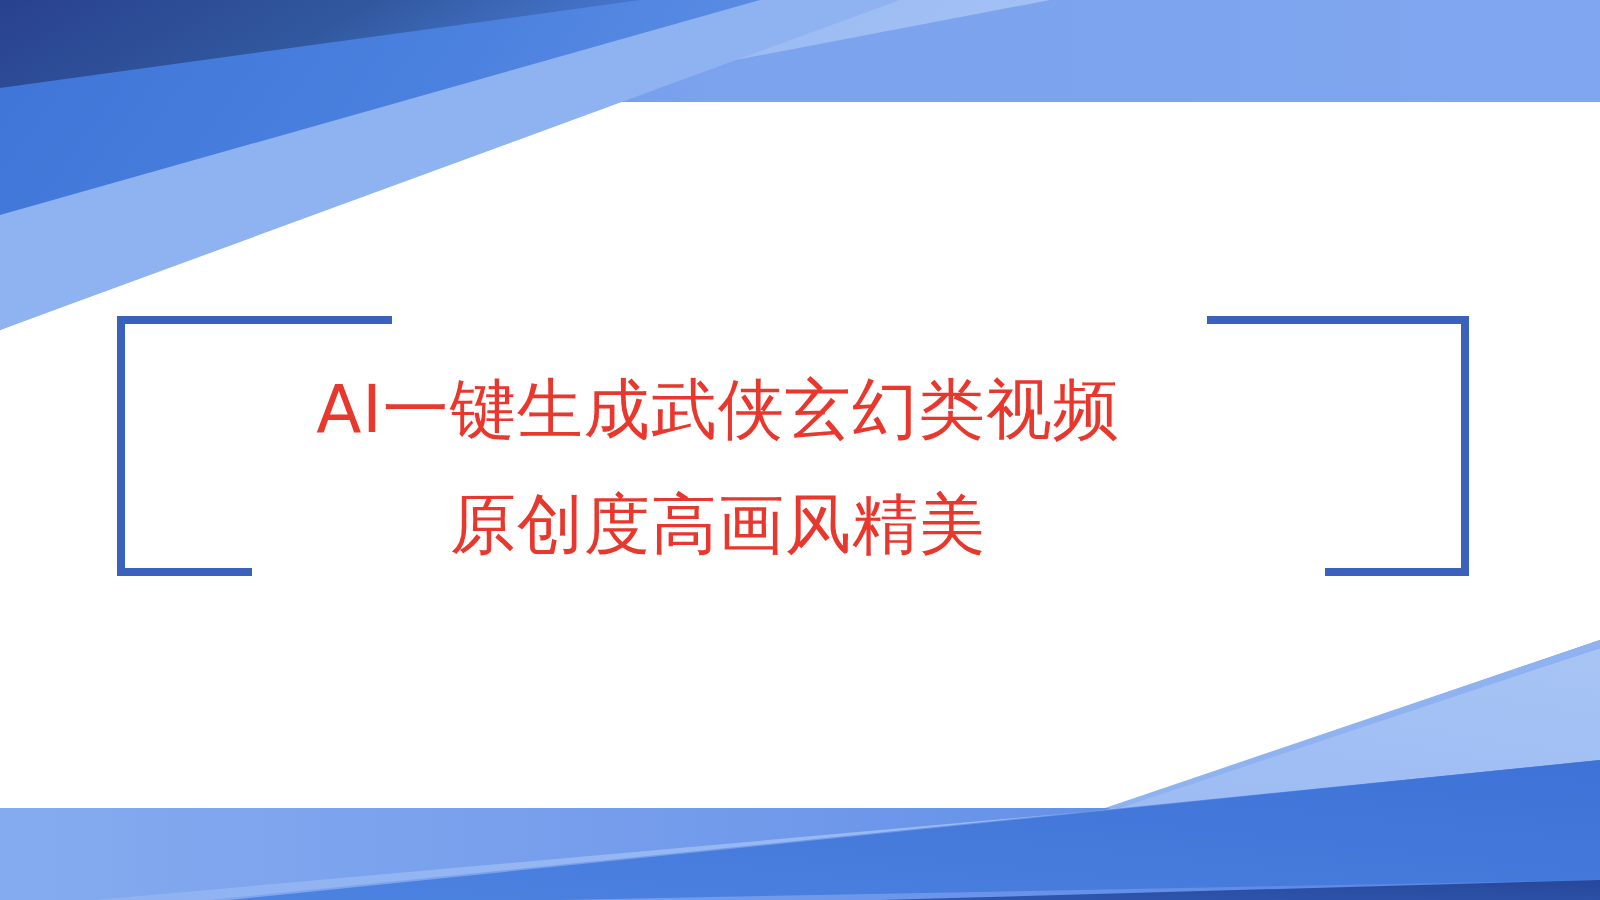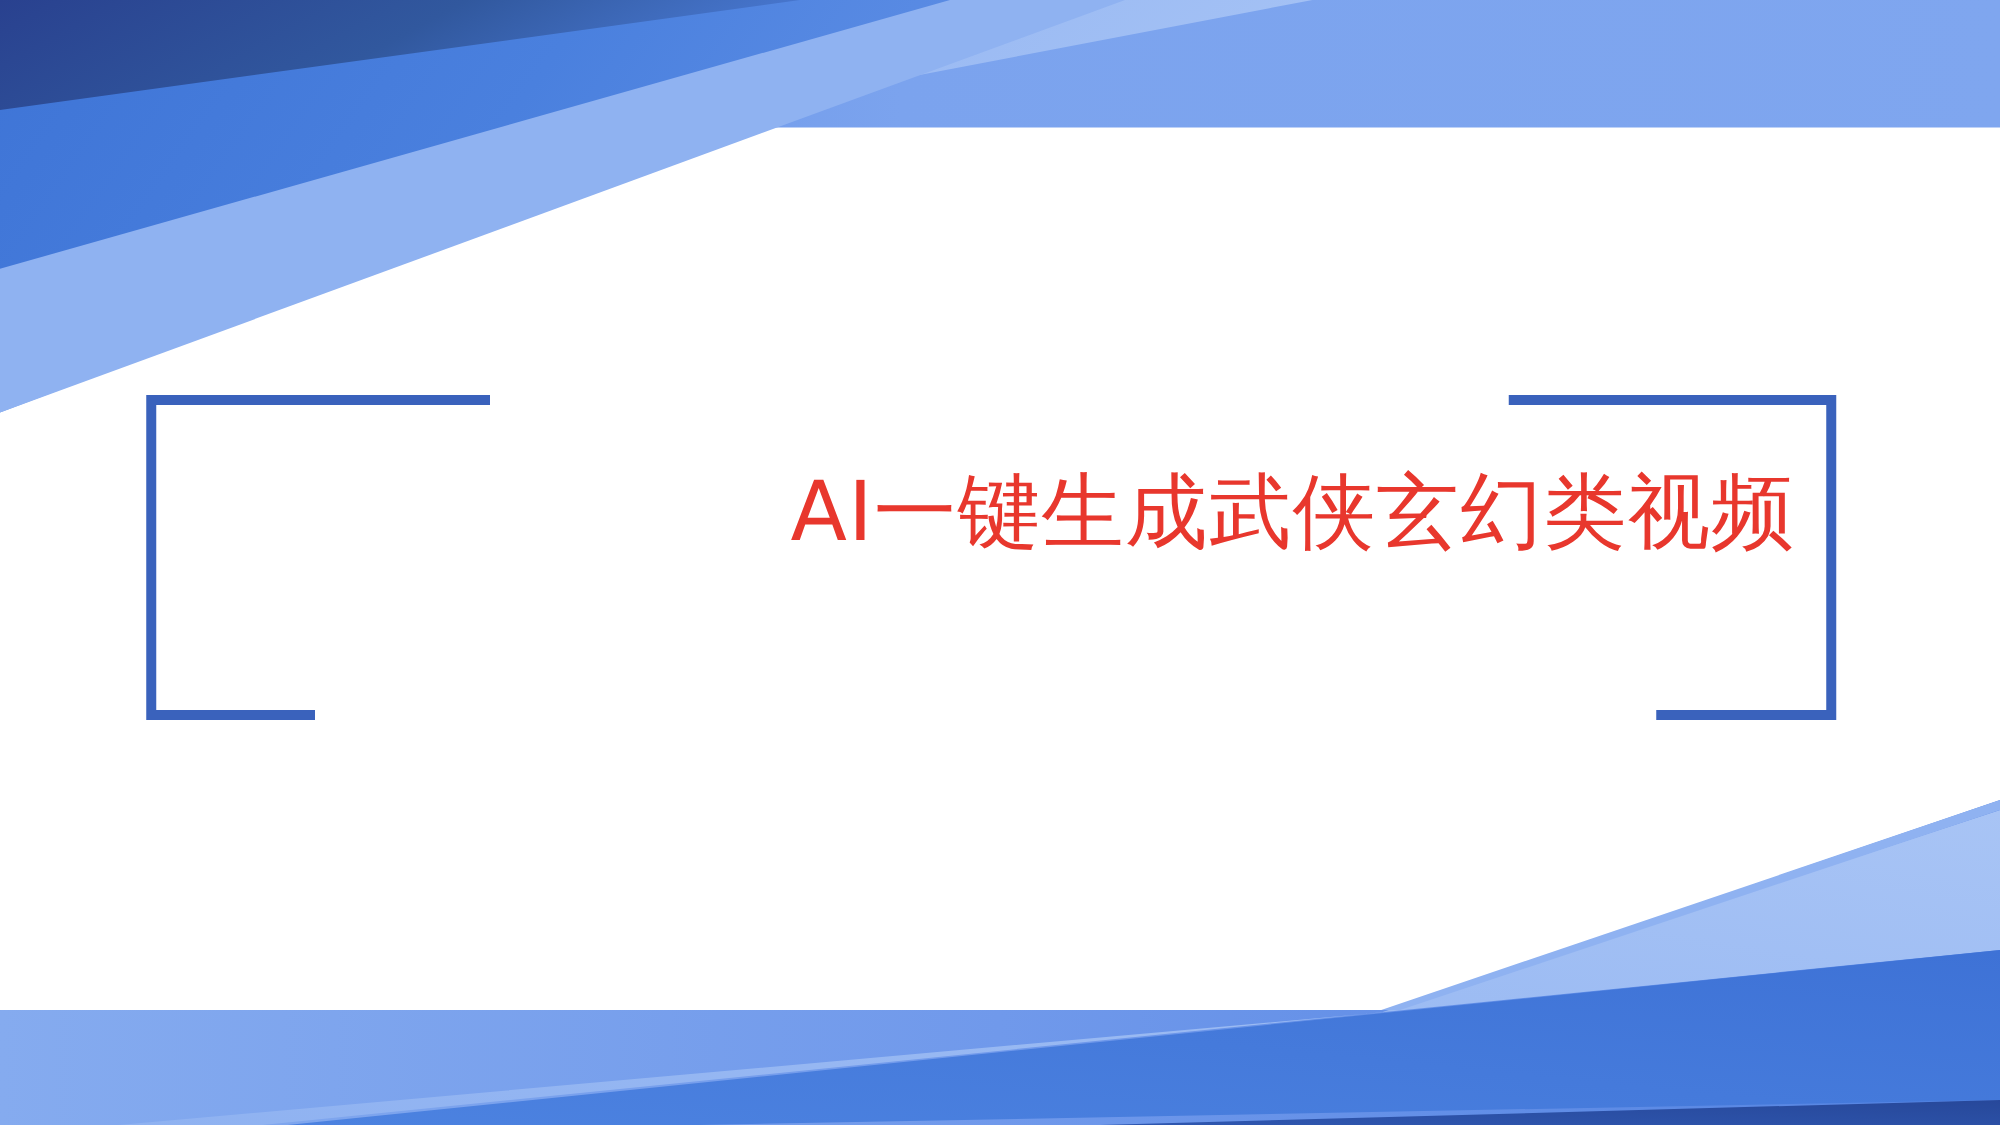--- a/index.html
+++ b/index.html
@@ -32,21 +32,21 @@
     width: 1600px;
     height: 900px;
     display: block;
     pointer-events: none;
   }
   #headline-block {
     position: absolute;
     left: 0;
     top: 352px;
     width: 1436px;
-    text-align: right;
+    text-align: center;
     z-index: 5;
   }
   .headline-line {
     display: block;
     color: #E8372D;
     font-size: 66px;
     line-height: 115px;
     font-weight: 500;
     letter-spacing: 1px;
     white-space: nowrap;
@@ -132,15 +132,16 @@
 
   <svg id="bracket-svg" viewBox="0 0 1600 900" preserveAspectRatio="none">
 
     <path d="M 392 320 L 121 320 L 121 572 L 252 572" fill="none" stroke="#3A62BC" stroke-width="8" stroke-linecap="butt"></path>
 
     <path d="M 1207 320 L 1465 320 L 1465 572 L 1325 572" fill="none" stroke="#3A62BC" stroke-width="8" stroke-linecap="butt"></path>
   </svg>
 
   <div id="headline-block">
     <span class="headline-line line-1">AI一键生成武侠玄幻类视频</span>
+    <span class="headline-line line-2">原创度高画风精美</span>
   </div>
 
 </div>
 
 </body></html>

